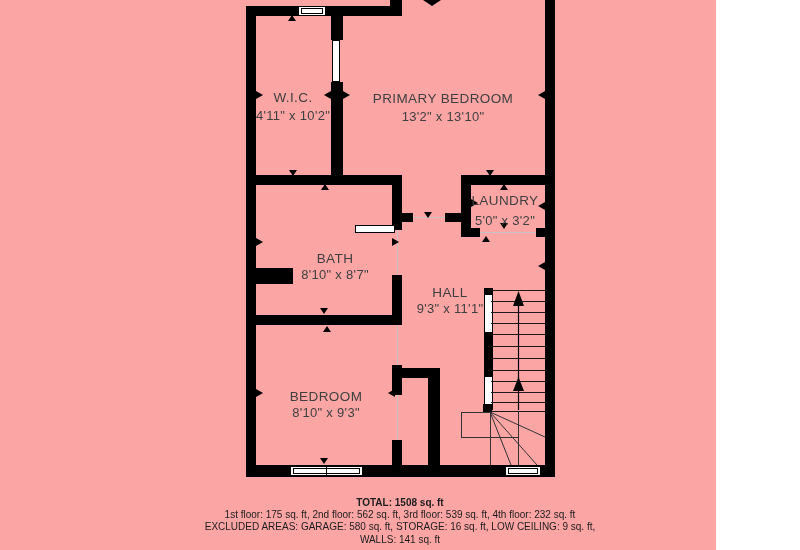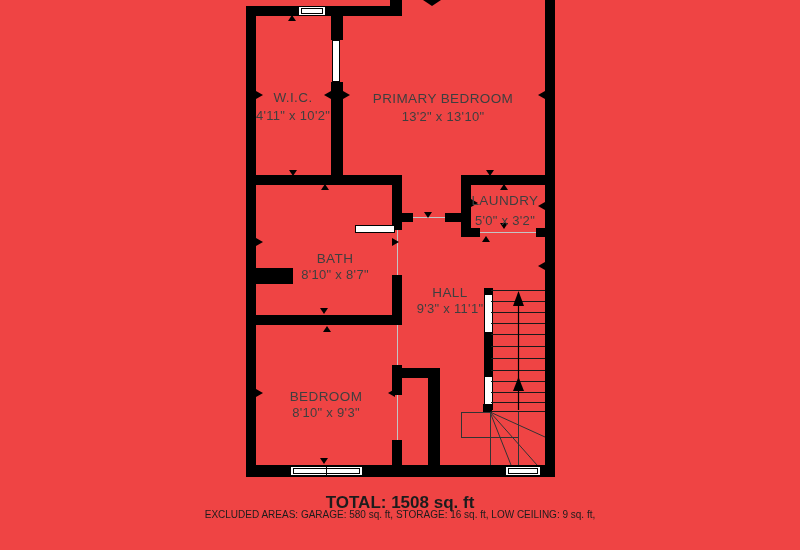--- a/index.html
+++ b/index.html
@@ -1,23 +1,23 @@
 <!DOCTYPE html>
 <html><head>
 <meta charset="utf-8">
 <style>
   html,body{margin:0;padding:0;background:#fff;}
-  .stage{position:relative;width:800px;height:550px;background:#ef4444;overflow:hidden;
+  .stage{position:relative;width:716px;height:550px;background:#fca5a5;overflow:hidden;
          font-family:"Liberation Sans",sans-serif;}
   .plan-svg{position:absolute;left:0;top:0;}
   .room-name{font-size:13.5px;fill:#3f3f3f;letter-spacing:.4px;}
   .room-dims{font-size:13px;fill:#3f3f3f;letter-spacing:.3px;}
   .summary{position:absolute;left:0;top:497px;width:800px;text-align:center;
            color:#1c1c1c;font-size:10px;line-height:12.2px;}
-  .summary .total{font-weight:bold;font-size:17px;}
+  .summary .total{font-weight:bold;font-size:10px;}
 </style>
 </head>
 <body>
 
 <div class="stage">
 
 <svg class="plan-svg" width="800" height="550" viewBox="0 0 800 550">
 
   <g stroke="#c4c4c4" stroke-width="1">
     <line x1="413" y1="217.5" x2="445" y2="217.5"></line>
@@ -159,16 +159,18 @@
     <text class="room-dims" x="450" y="313">9'3" x 11'1"</text>
   </g>
   <g text-anchor="middle">
     <text class="room-name" x="326" y="401">BEDROOM</text>
     <text class="room-dims" x="326" y="417">8'10" x 9'3"</text>
   </g>
 </svg>
 
   <div class="summary">
     <div class="total">TOTAL: 1508 sq. ft</div>
+    <div>1st floor: 175 sq. ft, 2nd floor: 562 sq. ft, 3rd floor: 539 sq. ft, 4th floor: 232 sq. ft</div>
     <div>EXCLUDED AREAS: GARAGE: 580 sq. ft, STORAGE: 16 sq. ft, LOW CEILING: 9 sq. ft,</div>
+    <div>WALLS: 141 sq. ft</div>
   </div>
 
 </div>
 
 </body></html>

